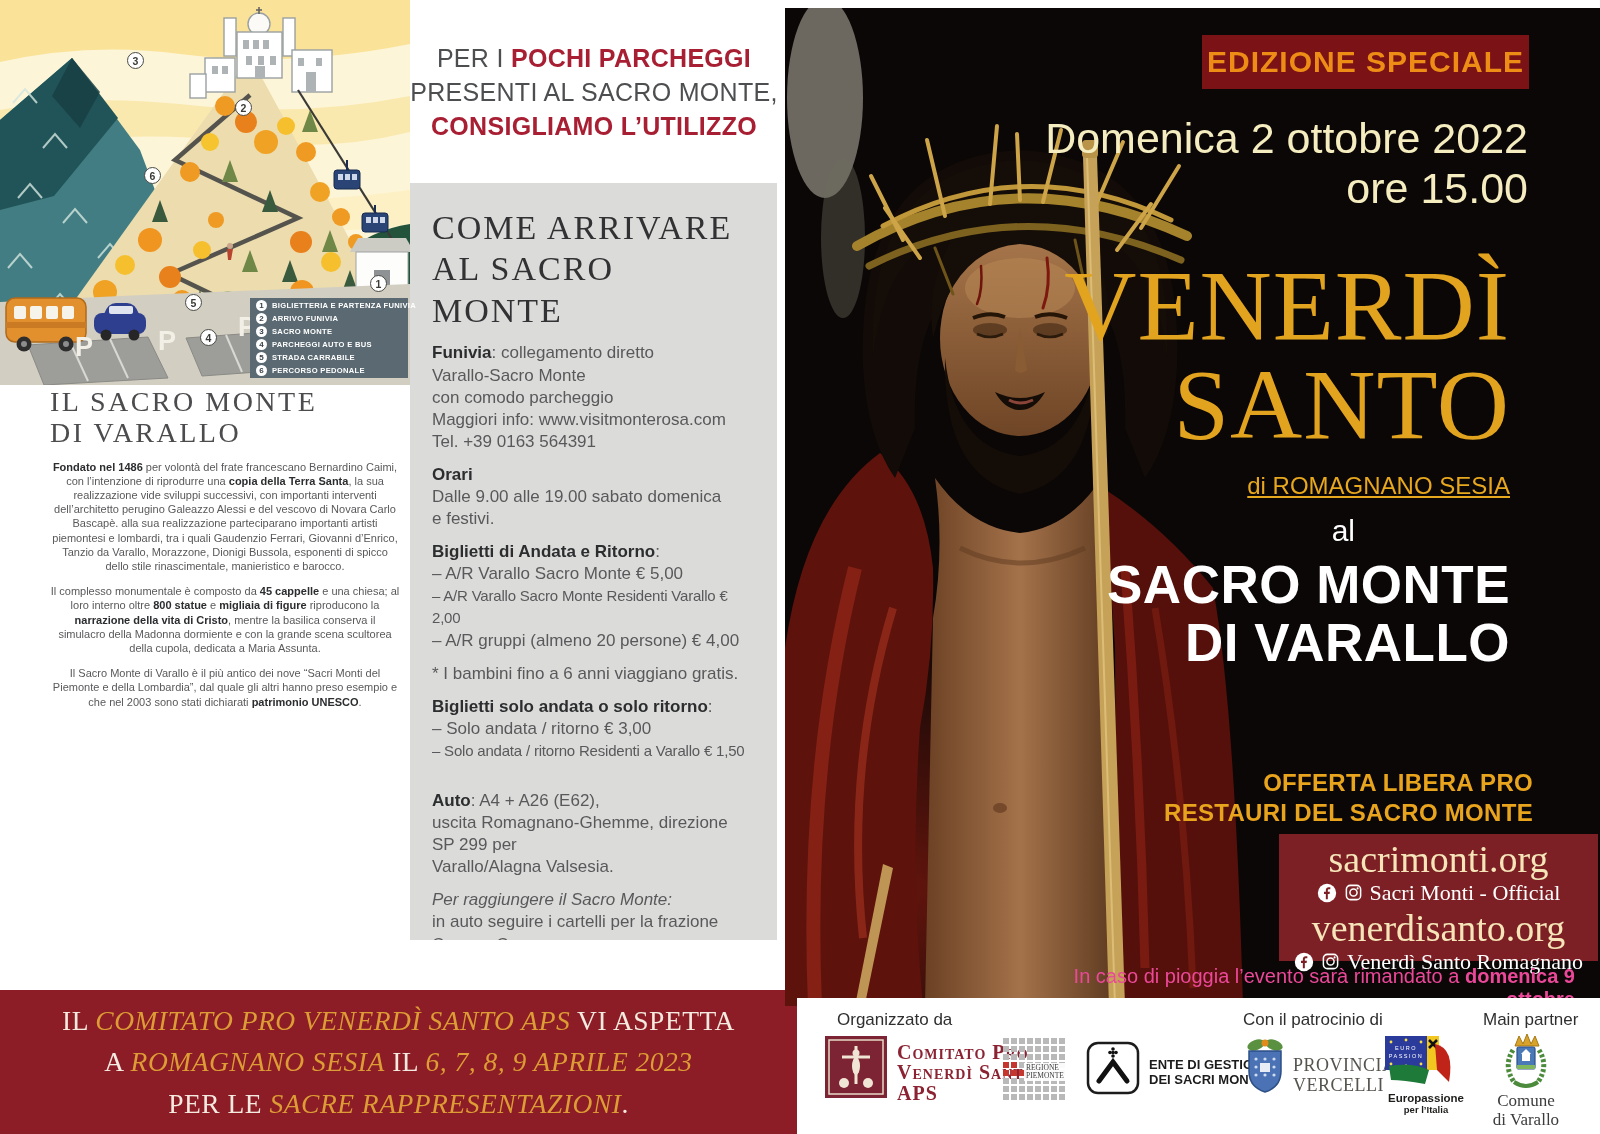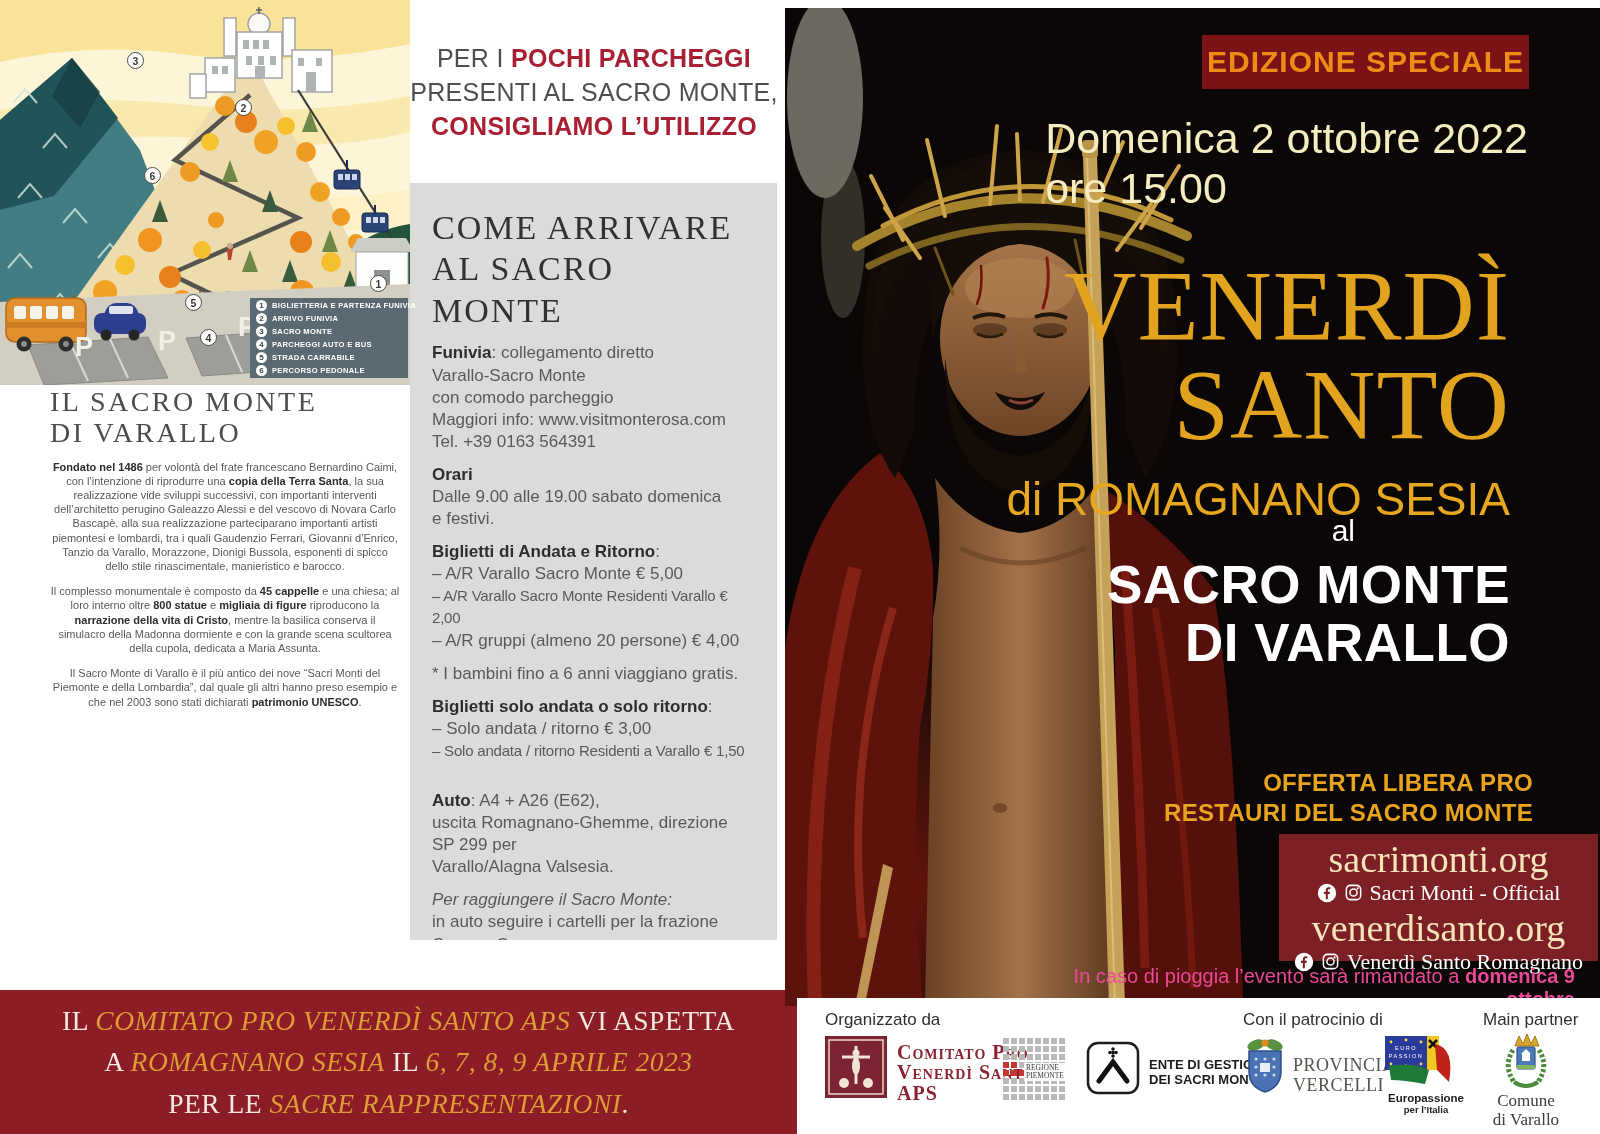--- a/index.html
+++ b/index.html
@@ -50,43 +50,43 @@
           line-height:1.5;text-align:center;}
   .banner .g{color:#dd9c35;font-style:italic;}
   .banner .w{color:#f4eadf;}
 
   
   .photo-panel{position:absolute;left:785px;top:8px;width:815px;height:998px;background:#0b0706;overflow:hidden;}
   .photo-panel>svg.photo{position:absolute;left:0;top:0;}
   .badge{position:absolute;left:417px;top:27px;width:327px;height:54px;background:#7b1216;
          display:flex;align-items:center;justify-content:center;font-size:30px;font-weight:bold;
          color:#ee8d15;letter-spacing:1px;}
-  .date{position:absolute;right:72px;top:106px;text-align:left;color:#f5edbf;
+  .date{position:absolute;right:72px;top:106px;text-align:right;color:#f5edbf;
         font-size:43px;line-height:1.16;font-weight:400;}
   .main-title{position:absolute;right:90px;top:248px;text-align:right;
               font-family:"Liberation Serif",serif;color:#e2a31f;font-size:100px;
               line-height:.99;letter-spacing:1px;}
-  .subtitle{position:absolute;right:90px;top:464px;color:#e7a71e;font-size:46px;}
+  .subtitle{position:absolute;right:90px;top:464px;color:#e7a71e;font-size:24px;text-decoration:underline;}
   .al{position:absolute;right:245px;top:506px;color:#fff;font-size:30px;}
   .venue{position:absolute;right:90px;top:548px;text-align:right;color:#fff;font-weight:bold;
          font-size:53px;line-height:1.1;letter-spacing:.5px;}
   .offer{position:absolute;right:67px;top:760px;text-align:right;color:#e9a41d;font-weight:bold;
          font-size:24px;line-height:1.25;letter-spacing:.3px;}
   .links-box{position:absolute;left:494px;top:826px;width:319px;height:127px;background:#7d2025;
              text-align:center;color:#fff;padding-top:6px;box-sizing:border-box;}
   .site{font-family:"Liberation Serif",serif;color:#f5e5b8;font-size:38px;line-height:1.02;cursor:pointer;}
   .social{font-family:"Liberation Serif",serif;color:#fff;font-size:22px;display:flex;
           align-items:center;justify-content:center;gap:7px;margin:1px 0 3px;cursor:pointer;}
   .social svg{display:block;}
   .rain{position:absolute;left:260px;right:25px;top:957px;text-align:right;color:#ec4899;font-size:20px;}
 
   
   .partners{position:absolute;left:797px;top:998px;width:803px;height:136px;background:#fff;}
   .plabel{position:absolute;font-size:17px;color:#2f2f2f;}
-  .lab-org{left:28px;top:12px;}
+  .lab-org{left:40px;top:12px;}
   .lab-pat{left:446px;top:12px;}
   .lab-main{left:686px;top:12px;}
   .logo{position:absolute;}
   .comitato-text{left:100px;top:44px;font-family:"Liberation Serif",serif;font-variant:small-caps;
                  font-weight:bold;font-size:20px;line-height:1.02;color:#8b2332;letter-spacing:1px;}
   .regione-wrap{left:206px;top:40px;width:64px;height:64px;}
   .regione-text{position:absolute;left:21px;top:25px;background:rgba(255,255,255,.92);
                 font-family:"Liberation Serif",serif;font-size:7.5px;line-height:1.05;color:#3a3a3a;padding:1px 2px;}
   .ente-text{left:352px;top:60px;font-size:13px;font-weight:bold;color:#1c1c1c;line-height:1.15;}
   .prov-text{left:496px;top:58px;font-family:"Liberation Serif",serif;font-size:18px;

